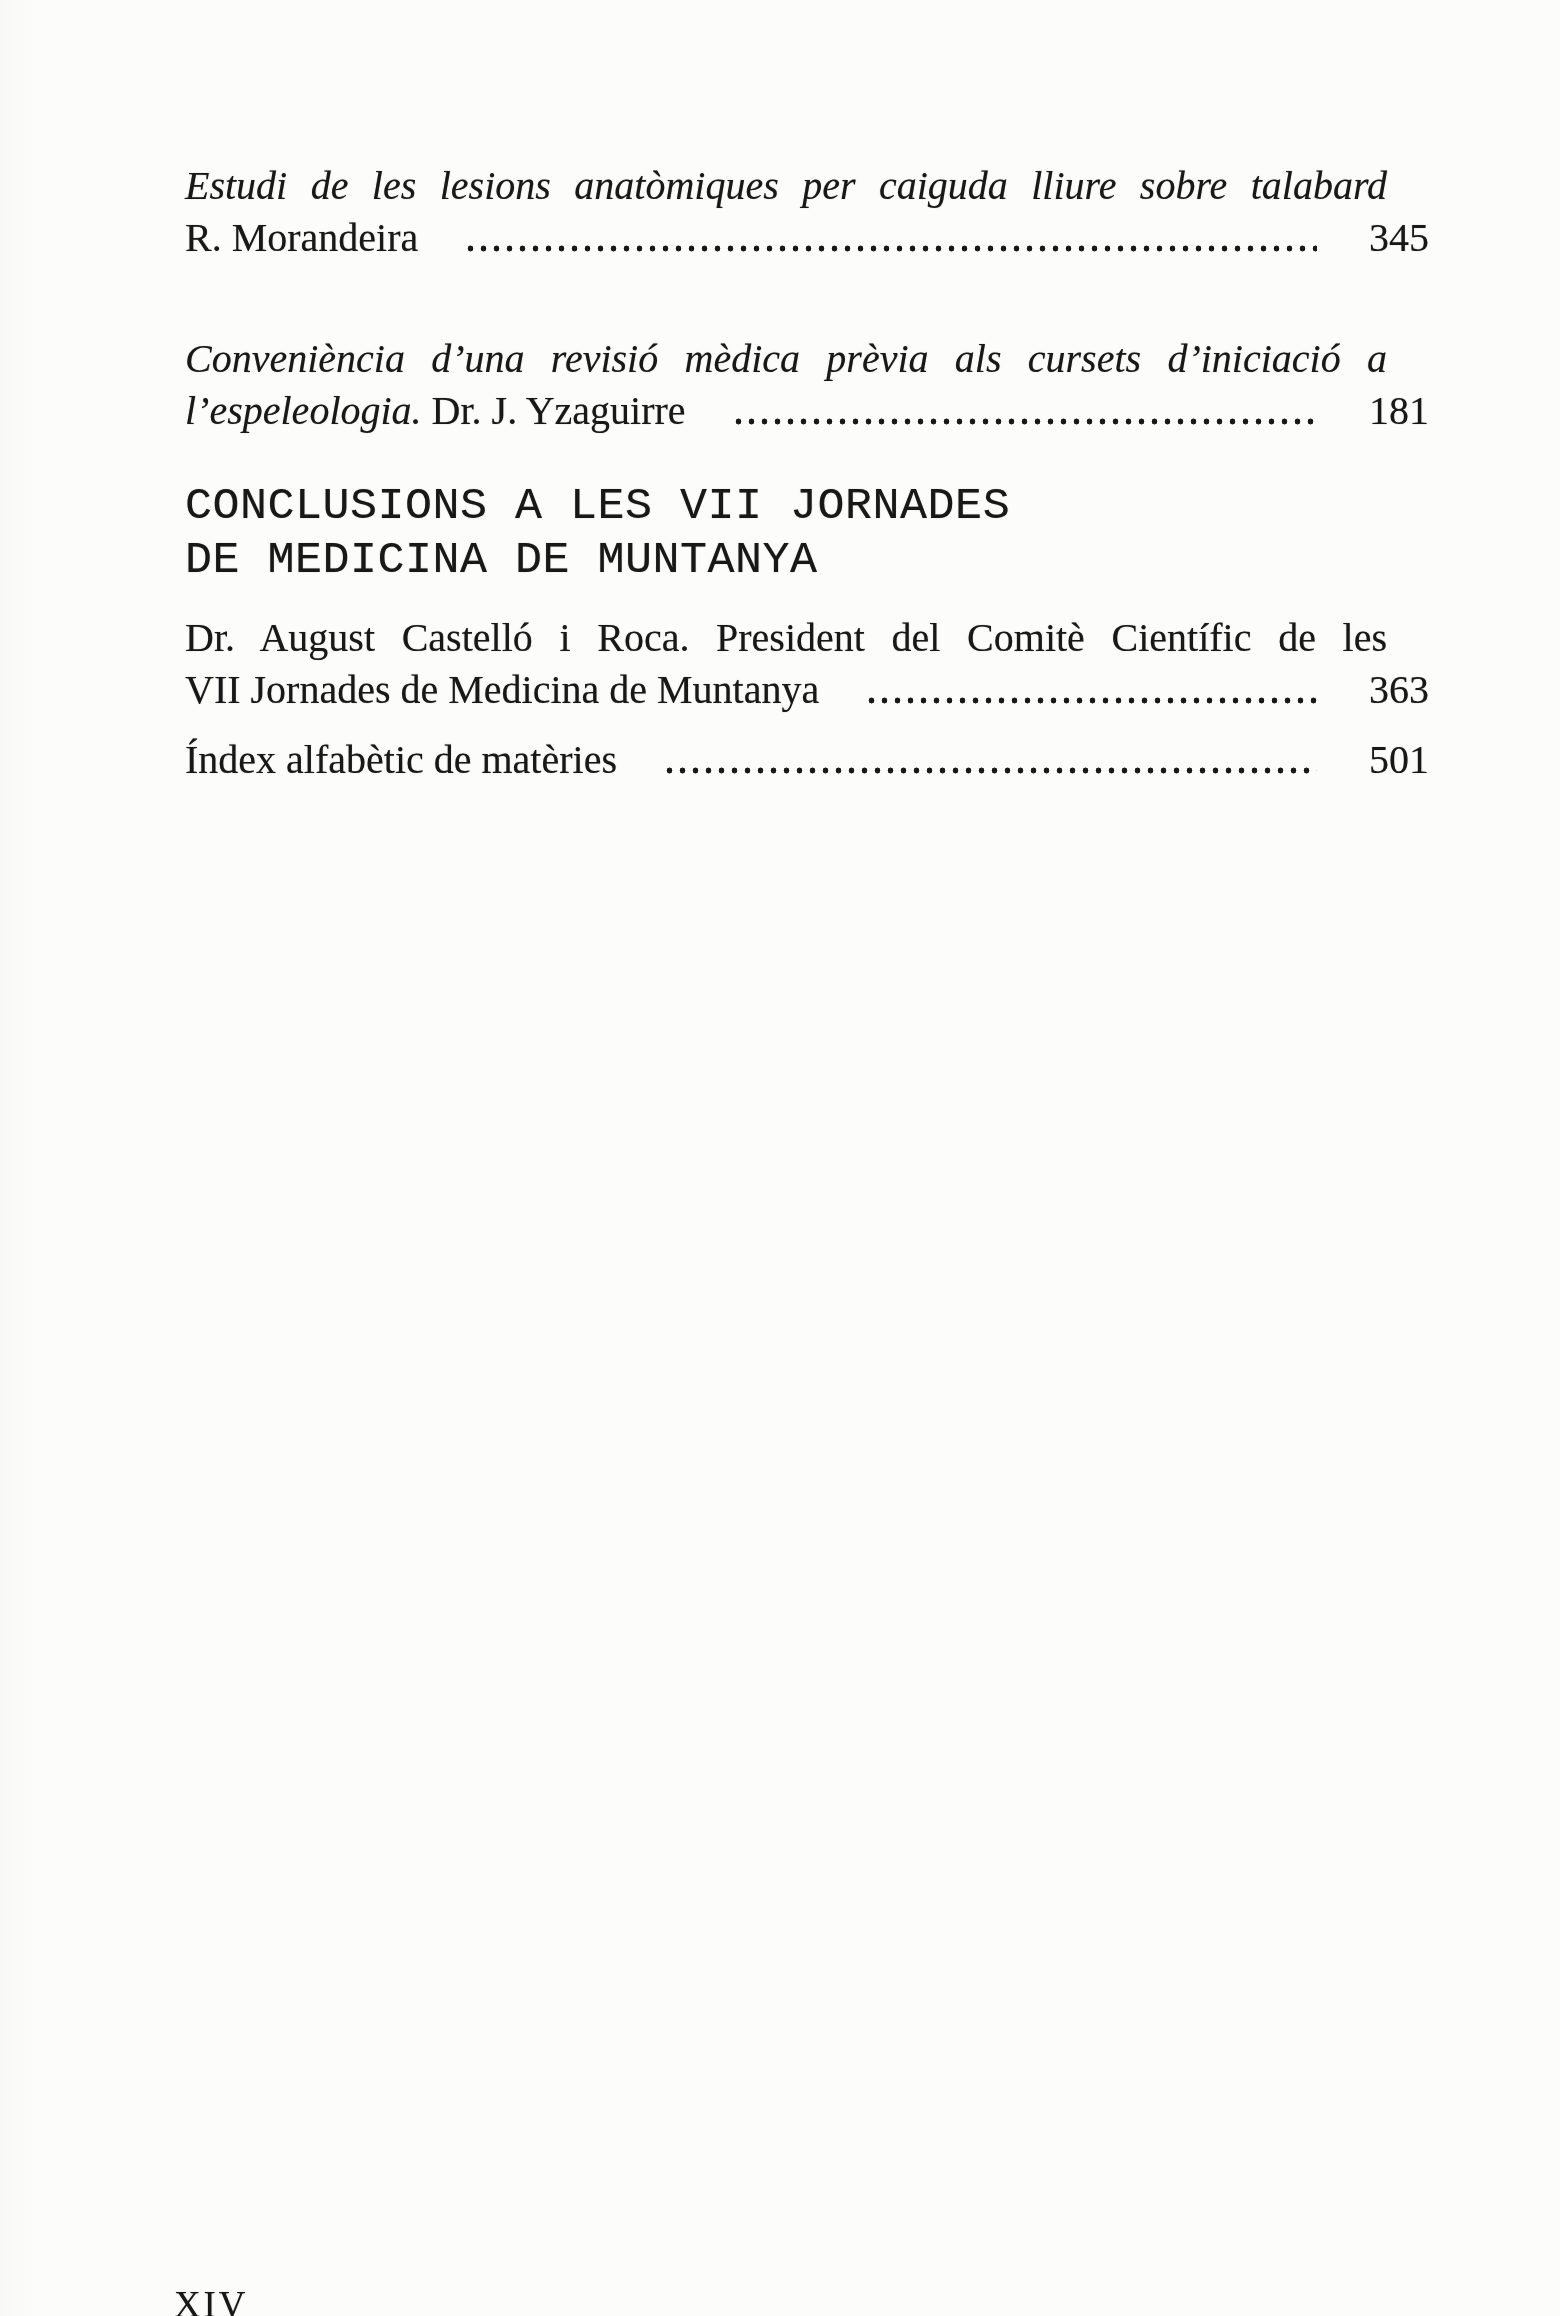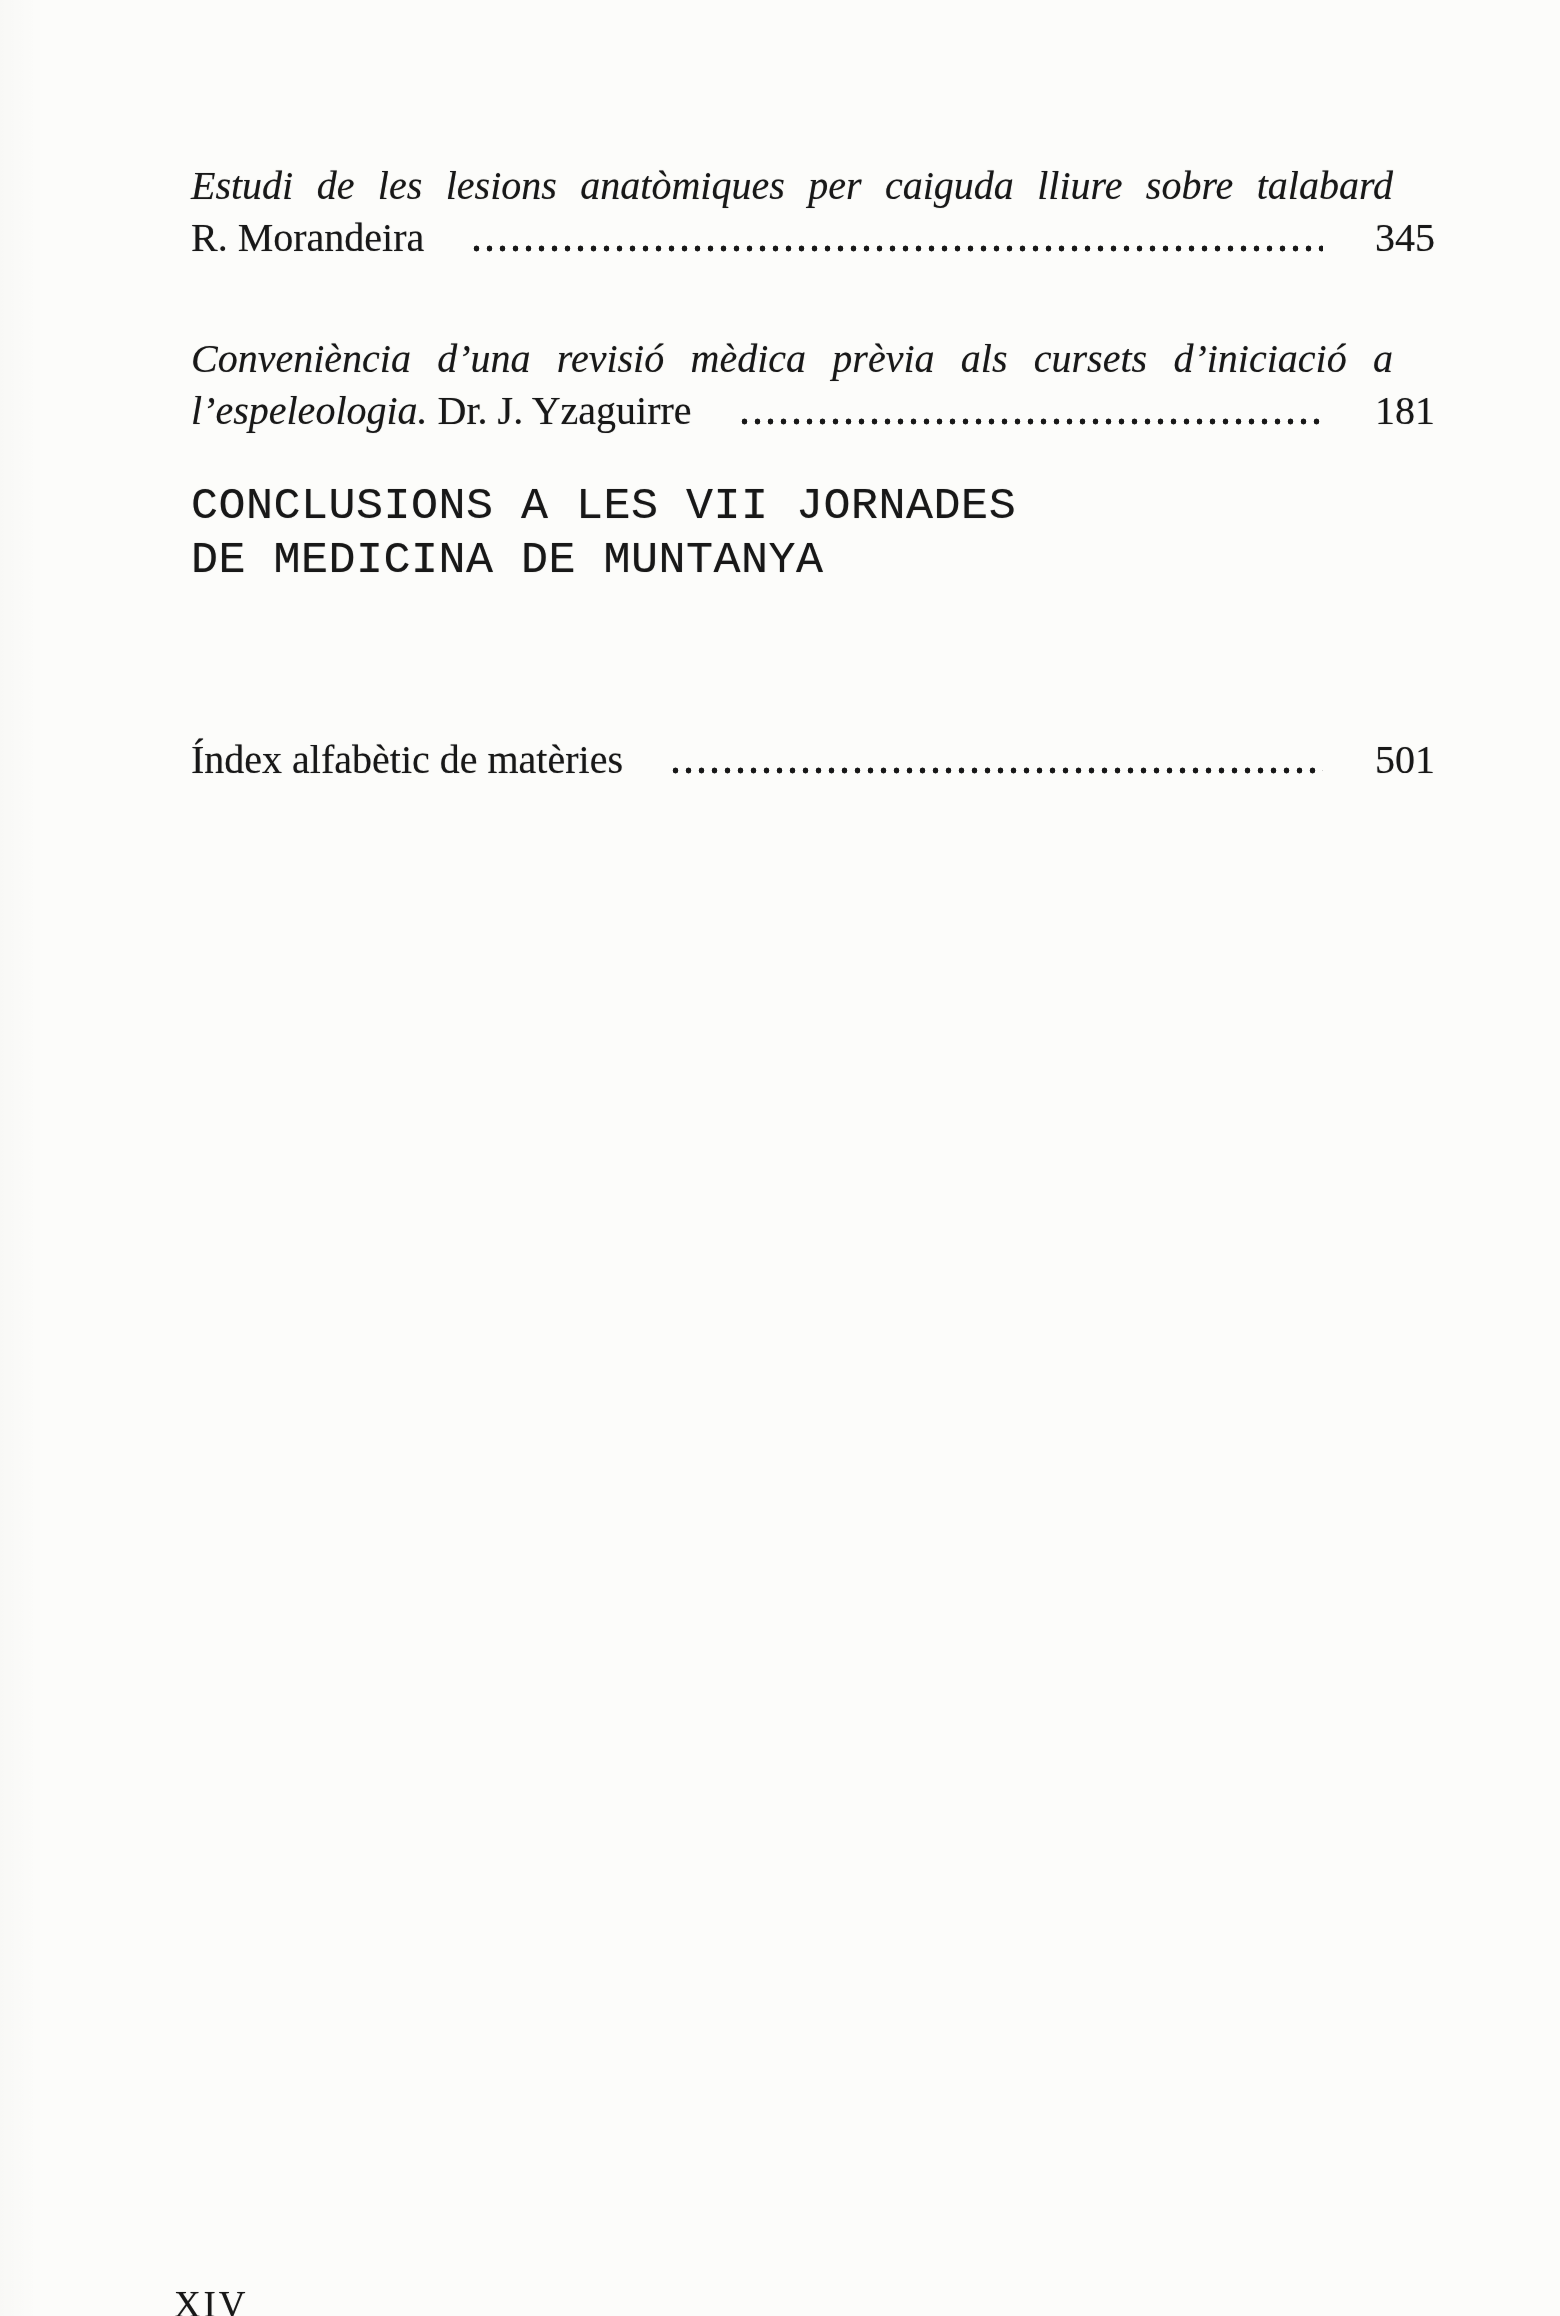--- a/index.html
+++ b/index.html
@@ -20,21 +20,21 @@
     width: 1561px;
     height: 2317px;
     overflow: hidden;
     
     background:
       linear-gradient(90deg, rgba(0,0,0,0.015) 0, rgba(0,0,0,0) 38px),
       var(--paper);
   }
   .entry, .heading {
     position: absolute;
-    left: 191px;
+    left: 185px;
     width: 1279px;
     font-size: 40px;
     line-height: 52px;
     text-shadow: 0 0 1px rgba(10,10,10,0.45);
   }
   .jline {
     width: 1202px;
     text-align: justify;
     text-align-last: justify;
     text-justify: inter-word;
@@ -109,20 +109,28 @@
       <span class="leader"></span>
       <span class="pagenum">181</span>
     </div>
   </div>
 
   <div class="heading heading-block">
     <div>CONCLUSIONS A LES VII JORNADES</div>
     <div>DE MEDICINA DE MUNTANYA</div>
   </div>
 
+  <div class="entry entry3">
+    <div class="jline">Dr. August Castelló i Roca. President del Comitè Científic de les</div>
+    <div class="lastline">
+      <span class="txt">VII Jornades de Medicina de Muntanya</span>
+      <span class="leader"></span>
+      <span class="pagenum">363</span>
+    </div>
+  </div>
 
   <div class="entry entry4">
     <div class="lastline">
       <span class="txt">Índex alfabètic de matèries</span>
       <span class="leader"></span>
       <span class="pagenum">501</span>
     </div>
   </div>
 
   <div class="folio">XIV</div>

